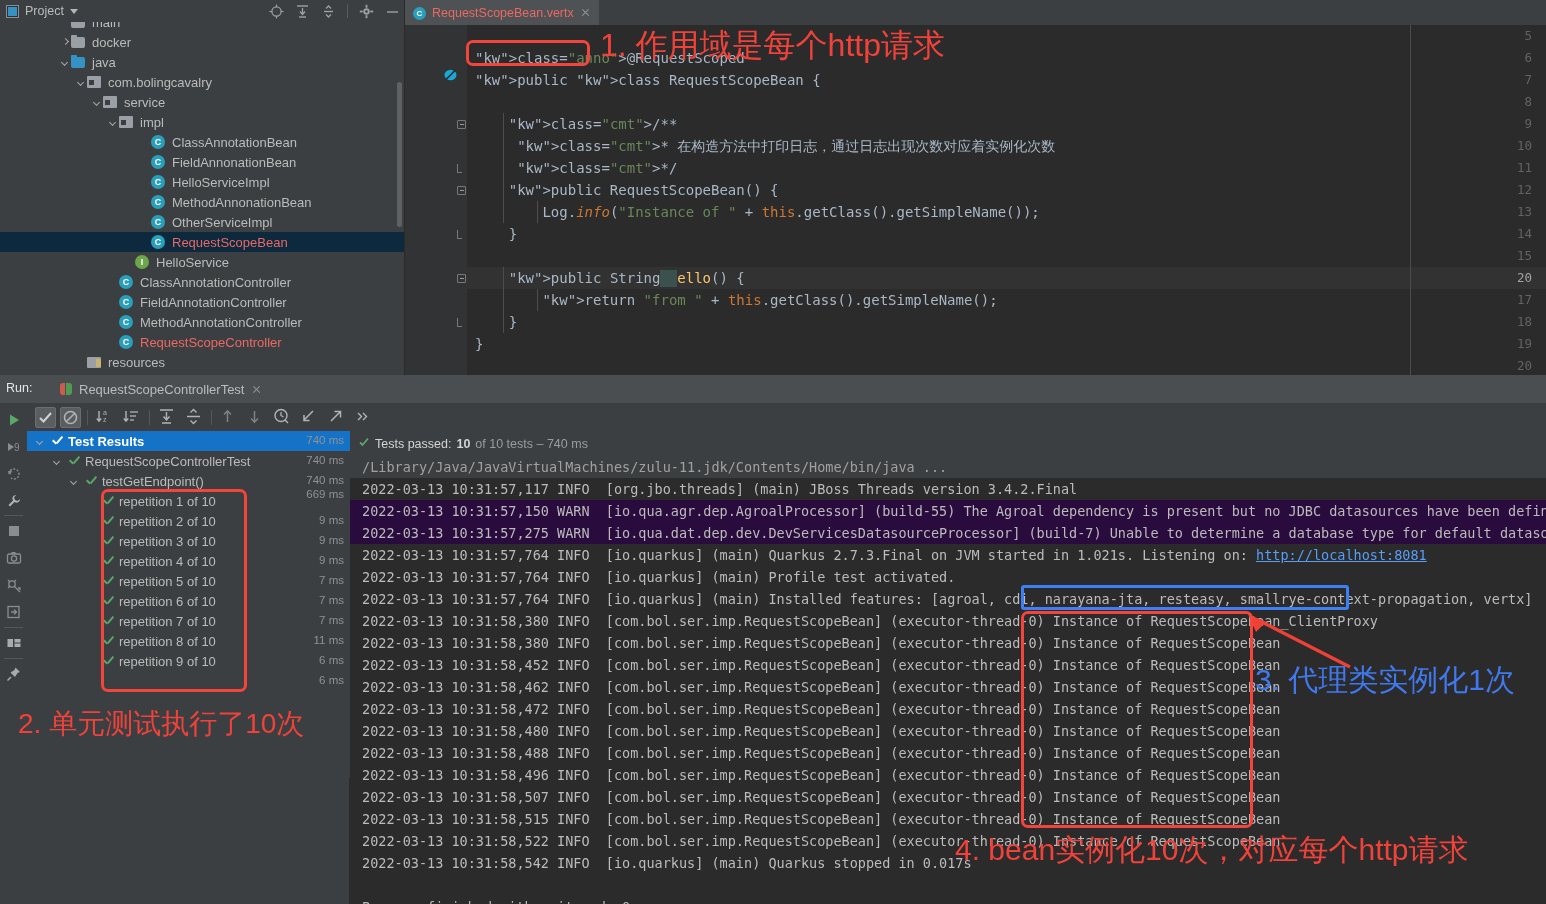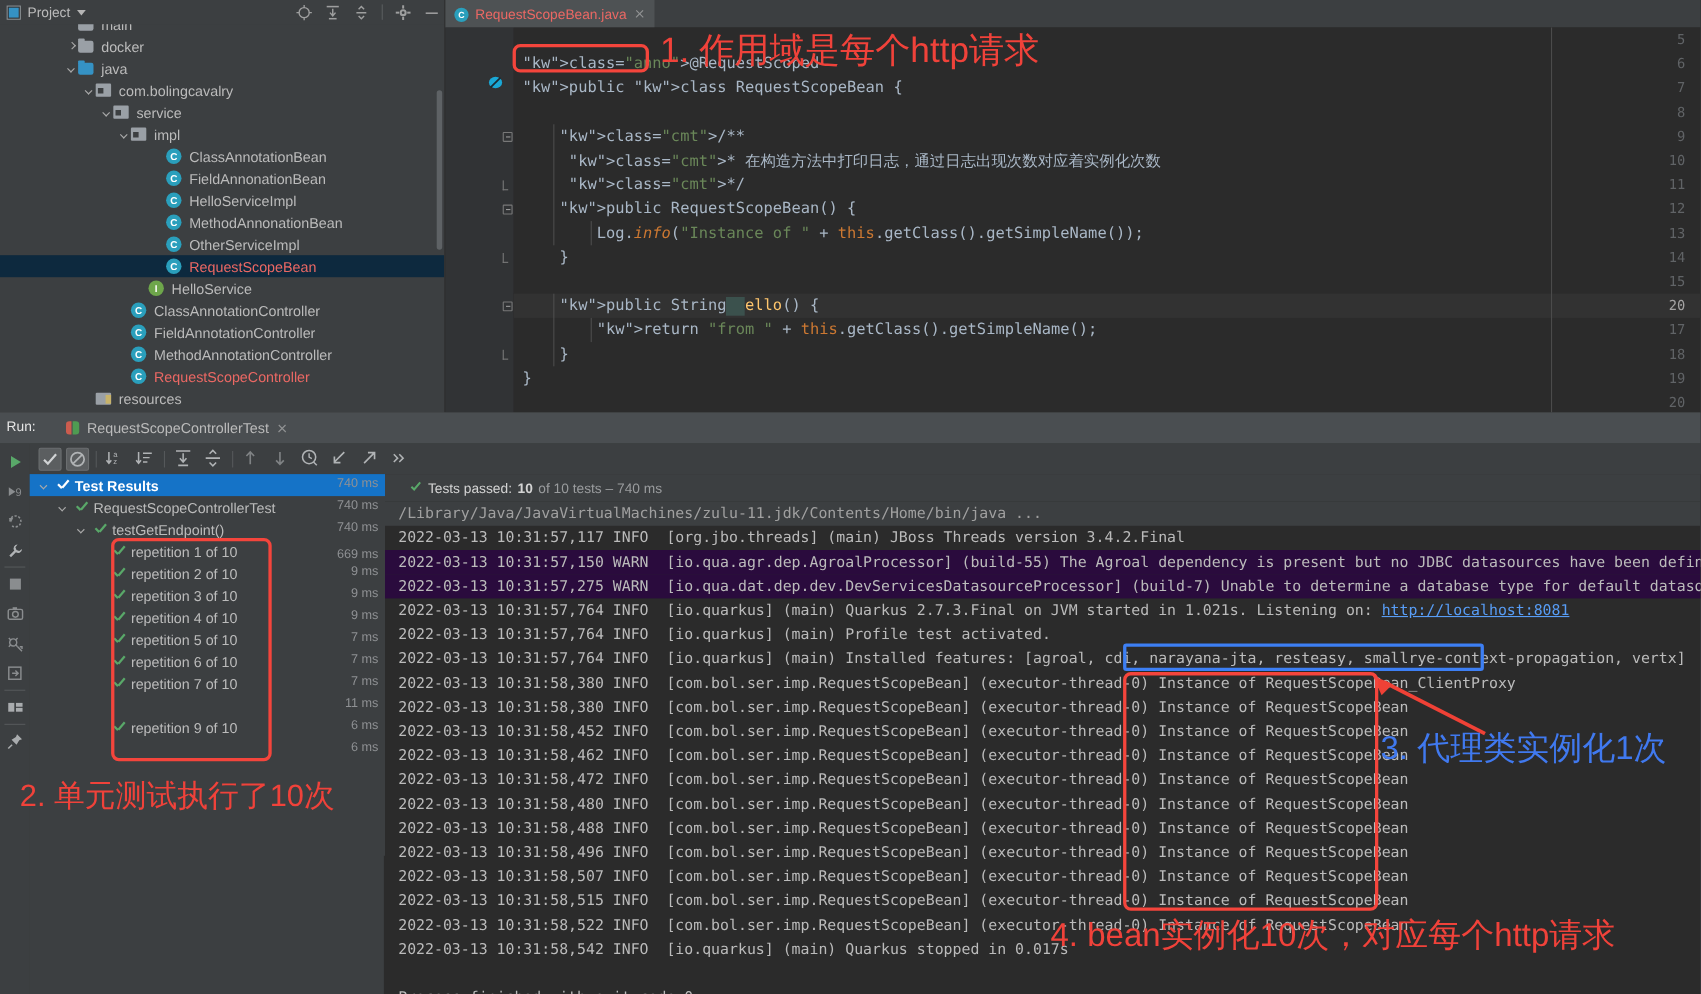--- a/index.html
+++ b/index.html
@@ -99,21 +99,21 @@
   .rrow.sel{ background:#1573c7; }
   .rtime{ position:absolute; right:6px; font-size:11.5px; color:#8f9194; font-family:"Liberation Sans",sans-serif;}
   .chk{ width:13px;height:13px;position:relative;flex:0 0 13px;margin-right:4px;}
   .chk:before{content:"";position:absolute;left:1px;top:6px;width:5px;height:2px;background:#59a869;transform:rotate(45deg);}
   .chk:after{content:"";position:absolute;left:3.5px;top:4px;width:9px;height:2px;background:#59a869;transform:rotate(-50deg);}
   .rrow.sel .chk:before,.rrow.sel .chk:after{ background:#ffffff;}
   .rlabel{ color:#bbbbbb;}
   .rrow.sel .rlabel{ color:#fff; font-weight:bold;}
 
   #console{ position:absolute; left:350px; top:56px; width:1196px; height:473px; background:#2b2b2b;}
-  #status-bar{ position:absolute; left:0; top:0; width:1196px; height:25px; background:#3c3f41; display:flex; align-items:center; gap:5px; padding-left:22px; font-size:12.5px;}
+  #status-bar{ position:absolute; left:0; top:0; width:1196px; height:25px; background:#3c3f41; display:flex; align-items:center; gap:5px; padding-left:8px; font-size:12.5px;}
   .cline{ position:absolute; left:0; width:1196px; height:22px; font-family:"DejaVu Sans Mono",monospace; font-size:13.5px; white-space:pre; color:#bbbbbb; line-height:22px; padding-left:12px;}
   .cline.first{ background:#3c3f41; color:#a0a0a0;}
   .cline.warn{ background:#2a0b3d; }
   .link{ color:#589df6; text-decoration:underline;}
 
   
   .annot{ position:absolute; font-family:"Liberation Sans",sans-serif; white-space:nowrap;}
   .box-red{ position:absolute; border:3px solid #f4453c; border-radius:7px; }
   .box-blue{ position:absolute; border:3px solid #3d7ff4; border-radius:3px; }
   .t-red{ color:#f0423a; } .t-blue{ color:#4079ef; }
@@ -323,21 +323,21 @@
       <div id="tree-scroll"></div>
     </div>
   </div>
 
   <div class="vdivider" style="left:404px;top:0;height:375px;"></div>
 
   <div id="editor">
     <div id="tabbar">
       <div id="tab">
         <span class="ic-c" style="width:13px;height:13px;line-height:13px;font-size:8px;display:inline-block;">C</span>
-        <span class="tab-label">RequestScopeBean.java</span>
+        <span class="tab-label">RequestScopeBean.vertx</span>
         <span class="tab-x"></span>
       </div>
     </div>
     <div id="gutter"></div>
     <div id="editor-body">
       <div class="cur-row" style="top:242px;"></div>
       <div class="vindent" style="left:36px;top:88px;height:110px;"></div>
       <div class="vindent" style="left:36px;top:242px;height:66px;"></div>
       <div class="vindent" style="left:70px;top:176px;height:22px;"></div>
       <div class="vindent" style="left:70px;top:264px;height:22px;"></div>
@@ -572,21 +572,21 @@
         <span class="rlabel">testGetEndpoint()</span>
       </div>
       <span class="rtime" style="top: 43px;">740 ms</span>
       <div class="rrow" style="top: 60px;">
         <span style="display: inline-block; width: 59px; flex: 0 0 59px;"></span>
         <span class="arrow "></span>
         <span style="display: inline-block; width: 5px; flex: 0 0 5px;"></span>
         <span class="chk"></span>
         <span class="rlabel">repetition 1 of 10</span>
       </div>
-      <span class="rtime" style="top: 67px;">669 ms</span>
+      <span class="rtime" style="top: 57px;">669 ms</span>
       <div class="rrow" style="top: 80px;">
         <span style="display: inline-block; width: 59px; flex: 0 0 59px;"></span>
         <span class="arrow "></span>
         <span style="display: inline-block; width: 5px; flex: 0 0 5px;"></span>
         <span class="chk"></span>
         <span class="rlabel">repetition 2 of 10</span>
       </div>
       <span class="rtime" style="top: 83px;">9 ms</span>
       <div class="rrow" style="top: 100px;">
         <span style="display: inline-block; width: 59px; flex: 0 0 59px;"></span>
@@ -621,20 +621,27 @@
       </div>
       <span class="rtime" style="top: 163px;">7 ms</span>
       <div class="rrow" style="top: 180px;">
         <span style="display: inline-block; width: 59px; flex: 0 0 59px;"></span>
         <span class="arrow "></span>
         <span style="display: inline-block; width: 5px; flex: 0 0 5px;"></span>
         <span class="chk"></span>
         <span class="rlabel">repetition 7 of 10</span>
       </div>
       <span class="rtime" style="top: 183px;">7 ms</span>
+      <div class="rrow" style="top: 200px;">
+        <span style="display: inline-block; width: 59px; flex: 0 0 59px;"></span>
+        <span class="arrow "></span>
+        <span style="display: inline-block; width: 5px; flex: 0 0 5px;"></span>
+        <span class="chk"></span>
+        <span class="rlabel">repetition 8 of 10</span>
+      </div>
       <span class="rtime" style="top: 203px;">11 ms</span>
       <div class="rrow" style="top: 220px;">
         <span style="display: inline-block; width: 59px; flex: 0 0 59px;"></span>
         <span class="arrow "></span>
         <span style="display: inline-block; width: 5px; flex: 0 0 5px;"></span>
         <span class="chk"></span>
         <span class="rlabel">repetition 9 of 10</span>
       </div>
       <span class="rtime" style="top: 223px;">6 ms</span>
       <span class="rtime" style="top: 243px;">6 ms</span>

